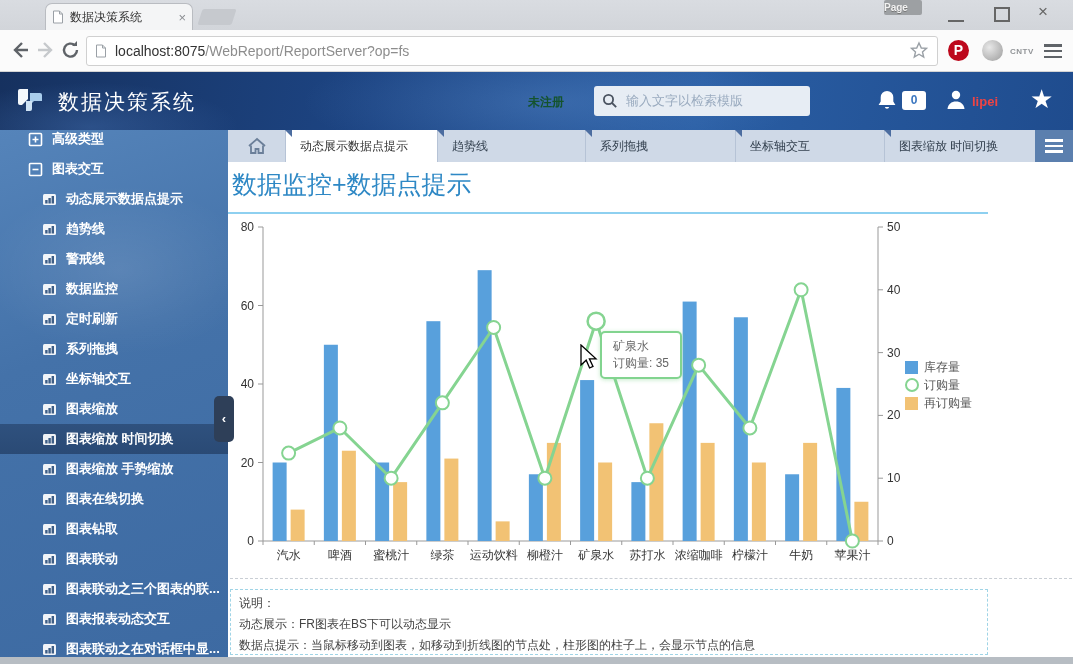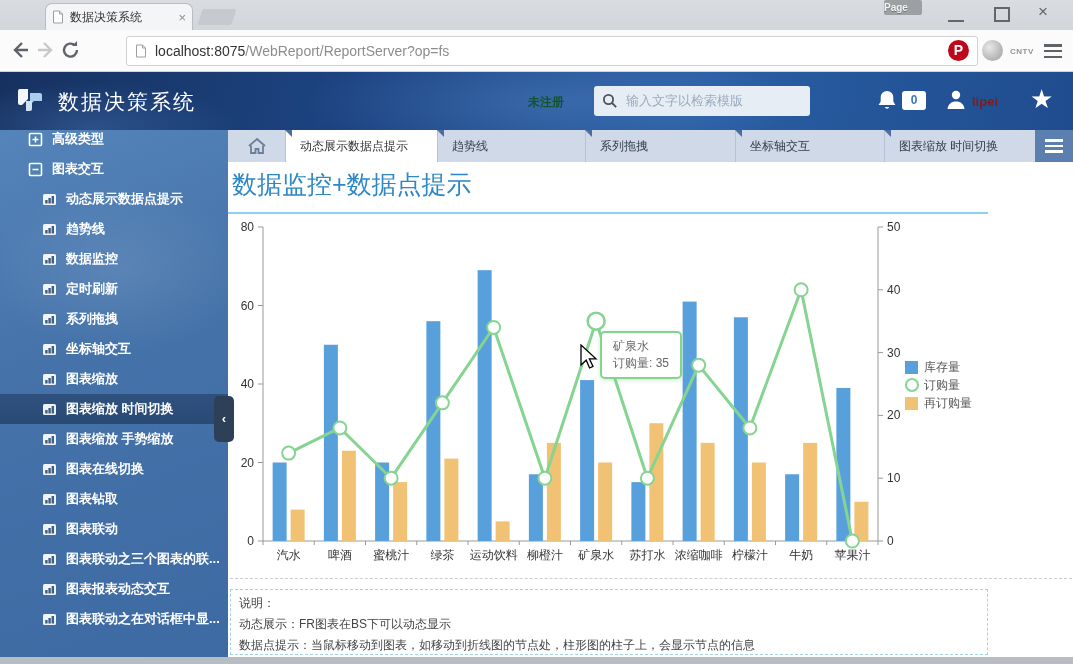--- a/index.html
+++ b/index.html
@@ -13,41 +13,41 @@
   .btab-title{font-size:12px;color:#333;margin-left:6px;flex:1;white-space:nowrap;overflow:hidden;}
   .btab-close{color:#8a8d92;font-size:13px;line-height:13px;}
   .newtab{left:200px;top:9px;width:34px;height:16px;background:#c6c9ce;border-radius:2px;transform:skewX(-18deg);}
   .pagebadge{left:884px;top:0;width:38px;height:15px;background:#9da0a3;border-radius:2px;color:#f2f2f2;font-size:10px;font-weight:bold;text-align:left;line-height:15px;text-shadow:0 1px 0 #777;}
   .winbtn{top:6px;color:#666;}
   .win-min{left:948px;width:16px;height:14px;border-bottom:2px solid #666;}
   .win-max{left:994px;top:7px;width:12px;height:11px;border:2px solid #666;}
   .win-close{left:1038px;top:2px;font-size:17px;color:#666;}
   .toolbar{left:0;top:30px;width:1073px;height:42px;background:#fbfbfb;border-bottom:1px solid #d4d4d4;box-sizing:border-box;}
   .navico{top:40px;width:20px;height:20px;}
-  .urlbar{left:86px;top:36px;width:852px;height:30px;background:#fff;border:1px solid #d0d0d0;border-radius:3px;box-sizing:border-box;display:flex;align-items:center;padding:0 8px;margin-left:40px;}
+  .urlbar{left:86px;top:36px;width:852px;height:30px;background:#fff;border:1px solid #d0d0d0;border-radius:3px;box-sizing:border-box;display:flex;align-items:center;padding:0 8px;}
   .urltext{font-size:14px;margin-left:8px;color:#333;}
   .urltext .path{color:#8d8d8d;}
   .urlstar{margin-left:auto;}
   .pin{left:948px;top:40px;width:21px;height:21px;border-radius:50%;background:#bd081c;color:#fff;font-weight:bold;font-size:14px;text-align:center;line-height:21px;}
   .swirl{left:982px;top:40px;width:21px;height:21px;border-radius:50%;background:radial-gradient(circle at 35% 35%,#e8e8e8,#9b9b9b);}
   .cntv{left:1010px;top:47px;font-size:8px;font-weight:bold;color:#909396;letter-spacing:.5px;}
   .brmenu{left:1044px;top:44px;width:18px;height:14px;display:flex;flex-direction:column;justify-content:space-between;}
   .brmenu i{height:2.5px;background:#5f6368;}
 
   
   .appheader{left:0;top:72px;width:1073px;height:58px;
     background:linear-gradient(100deg,#16315f 0%,#1d4584 35%,#2a5ea4 65%,#1f4c8e 100%);overflow:hidden;}
   .appheader .glow1{left:300px;top:-30px;width:500px;height:120px;border-radius:50%;background:radial-gradient(rgba(120,170,230,.25),transparent 70%);}
   .appheader .glow2{left:-60px;top:10px;width:300px;height:90px;border-radius:50%;background:radial-gradient(rgba(90,140,210,.3),transparent 70%);}
   .apptitle{left:58px;top:88px;color:#fff;font-size:21px;letter-spacing:2px;}
   .unreg{left:528px;top:94px;color:#14532d;font-size:12px;font-weight:bold;}
   .hsearch{left:594px;top:86px;width:216px;height:30px;background:#e7edf4;border-radius:3px;display:flex;align-items:center;padding:0 8px;box-sizing:border-box;}
   .hsearch .ph{color:#9aabbf;font-size:13px;margin-left:8px;}
   .badge0{left:902px;top:91px;width:24px;height:19px;background:#fff;border-radius:3px;color:#3a76c0;font-size:12px;font-weight:bold;text-align:center;line-height:19px;}
-  .uname{left:972px;top:94px;color:#7f1d1d;font-size:13px;font-weight:bold;}
+  .uname{left:972px;top:94px;color:#ef4444;font-size:13px;font-weight:bold;}
   .fav{left:1030px;top:84px;color:#fff;font-size:26px;}
 
   
   .sidebar{left:0;top:130px;width:228px;height:534px;overflow:hidden;
     background:linear-gradient(160deg,#5584ba 0%,#4472a9 40%,#3d6aa2 100%);}
   .sidebar .cloud{left:-40px;top:40px;width:320px;height:200px;background:radial-gradient(rgba(255,255,255,.10),transparent 60%);}
   .sb-list{position:relative;margin-top:-6px;}
   .sb-item{height:30px;display:flex;align-items:center;color:#fff;font-size:13px;font-weight:bold;cursor:pointer;}
   .sb-item .sb-icon{width:15px;height:15px;margin-left:42px;margin-right:9px;flex:0 0 auto;}
   .sb-item.group .sb-icon{margin-left:28px;}
@@ -195,20 +195,29 @@
             </svg></span>
           <span class="sb-label">趋势线</span>
         </div>
         <div class="sb-item">
           <span class="sb-icon"><svg width="15" height="15" viewBox="0 0 15 15">
               <rect x="1" y="2" width="13" height="11" rx="1.5" fill="rgba(255,255,255,.92)"></rect>
               <rect x="3.2" y="8" width="2.4" height="3.5" fill="#3d5e87"></rect>
               <rect x="6.4" y="6" width="2.4" height="5.5" fill="#3d5e87"></rect>
               <rect x="9.6" y="4" width="2.4" height="7.5" fill="#3d5e87"></rect>
             </svg></span>
+          <span class="sb-label">警戒线</span>
+        </div>
+        <div class="sb-item">
+          <span class="sb-icon"><svg width="15" height="15" viewBox="0 0 15 15">
+              <rect x="1" y="2" width="13" height="11" rx="1.5" fill="rgba(255,255,255,.92)"></rect>
+              <rect x="3.2" y="8" width="2.4" height="3.5" fill="#3d5e87"></rect>
+              <rect x="6.4" y="6" width="2.4" height="5.5" fill="#3d5e87"></rect>
+              <rect x="9.6" y="4" width="2.4" height="7.5" fill="#3d5e87"></rect>
+            </svg></span>
           <span class="sb-label">数据监控</span>
         </div>
         <div class="sb-item">
           <span class="sb-icon"><svg width="15" height="15" viewBox="0 0 15 15">
               <rect x="1" y="2" width="13" height="11" rx="1.5" fill="rgba(255,255,255,.92)"></rect>
               <rect x="3.2" y="8" width="2.4" height="3.5" fill="#3d5e87"></rect>
               <rect x="6.4" y="6" width="2.4" height="5.5" fill="#3d5e87"></rect>
               <rect x="9.6" y="4" width="2.4" height="7.5" fill="#3d5e87"></rect>
             </svg></span>
           <span class="sb-label">定时刷新</span>

